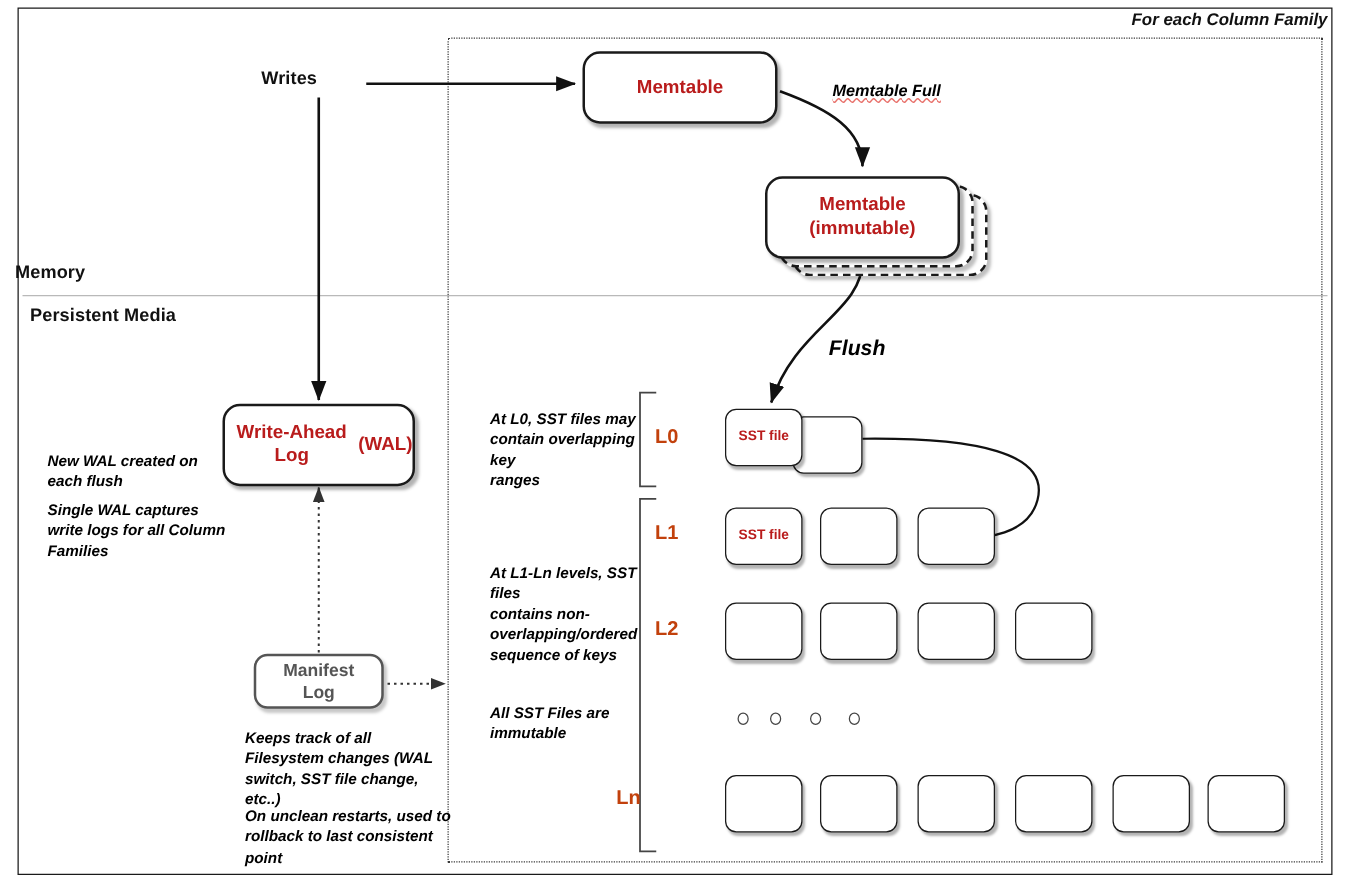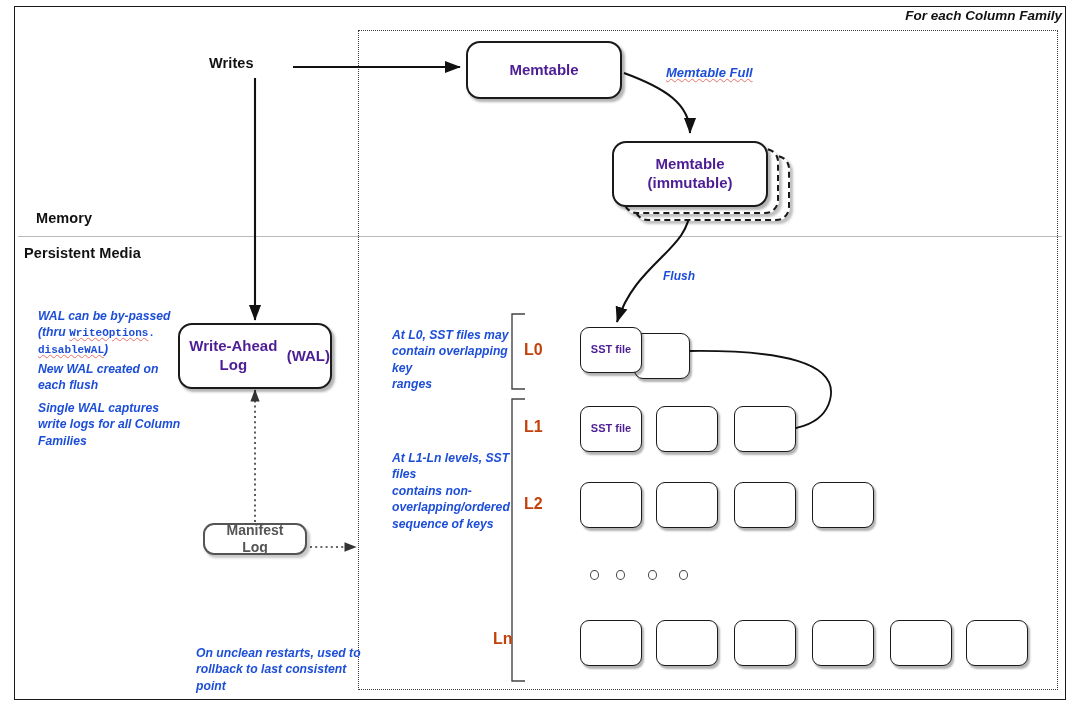--- a/index.html
+++ b/index.html
@@ -29,36 +29,36 @@
     border-top:1.2px solid #b9b9b9;
   }
   .sec-label{
     position:absolute;font-weight:bold;font-size:14.5px;color:#111;
     letter-spacing:.1px;white-space:nowrap;
   }
   .node{
     position:absolute;box-sizing:border-box;
     background:#ffffff;border:2.2px solid #1a1a1a;border-radius:14px;
     display:flex;align-items:center;justify-content:center;text-align:center;
-    font-weight:bold;color:#4c1d95;line-height:1.25;
+    font-weight:bold;color:#b91c1c;line-height:1.25;
     box-shadow:2.5px 3px 2.5px rgba(0,0,0,.30);
   }
   .node.gray{border-color:#555;color:#555;box-shadow:2.5px 3px 2.5px rgba(0,0,0,.22);}
   .node.sst{
     border-width:1.6px;border-radius:9px;font-size:11px;
     box-shadow:2px 2.5px 2px rgba(0,0,0,.30);
   }
   .ghost{
     position:absolute;box-sizing:border-box;
     background:#ffffff;border:2px dashed #1a1a1a;border-radius:14px;
     box-shadow:2.5px 3px 2.5px rgba(0,0,0,.25);
   }
   .ann{
     position:absolute;font-style:italic;font-weight:bold;
-    font-size:12.2px;line-height:1.35;color:#1d4ed8;
+    font-size:12.2px;line-height:1.35;color:#000000;
   }
   .ann .code{
     font-family:"Liberation Mono", monospace;font-style:normal;font-weight:bold;
     font-size:11px;
     text-decoration:underline;text-decoration-style:wavy;
     text-decoration-color:#e8706a;text-decoration-thickness:1px;
   }
   .sq{
     text-decoration:underline;text-decoration-style:wavy;
     text-decoration-color:#e8706a;text-decoration-thickness:1px;
@@ -77,21 +77,21 @@
 <body>
 
 <div id="canvas">
 
   <div class="outer-frame"></div>
 
   <div class="cf-frame"></div>
   <div class="cf-label">For each Column Family</div>
 
   <div class="divider"></div>
-  <div class="sec-label" style="left:36px;top:210px;">Memory</div>
+  <div class="sec-label" style="left:12px;top:210px;">Memory</div>
   <div class="sec-label" style="left:24px;top:245px;">Persistent Media</div>
 
   <svg class="layer">
     <defs>
       <marker id="arw" markerWidth="9" markerHeight="9" refX="7.2" refY="3.2" orient="auto" markerUnits="strokeWidth">
         <path d="M0,0.3 L7.6,3.2 L0,6.1 z" fill="#111"></path>
       </marker>
       <marker id="arwg" markerWidth="9" markerHeight="9" refX="7.2" refY="3.2" orient="auto" markerUnits="strokeWidth">
         <path d="M0,0.3 L7.6,3.2 L0,6.1 z" fill="#333"></path>
       </marker>
@@ -113,40 +113,40 @@
 
     <path d="M525,314 L512,314 L512,389 L525,389" fill="none" stroke="#444" stroke-width="1.4"></path>
 
     <path d="M525,399 L512,399 L512,681 L525,681" fill="none" stroke="#444" stroke-width="1.4"></path>
   </svg>
 
   <div class="sec-label" style="left:209px;top:55px;font-size:14.5px;">Writes</div>
 
   <div class="ann sq" style="left:666px;top:64px;font-size:13px;">Memtable Full</div>
 
-  <div class="ann" style="left:663px;top:268px;font-size:12px;">Flush</div>
+  <div class="ann" style="left:663px;top:268px;font-size:17px;">Flush</div>
 
 
   <div class="node" style="left:466px;top:41px;width:156px;height:58px;font-size:15px;">
     <span>Memtable</span>
   </div>
 
   <div class="ghost" style="left:634px;top:155px;width:156px;height:66px;"></div>
   <div class="ghost" style="left:623px;top:148px;width:156px;height:66px;"></div>
   <div class="node" style="left:612px;top:141px;width:156px;height:66px;font-size:15px;flex-direction:column;">
     <span>Memtable</span>
     <span>(immutable)</span>
   </div>
 
   <div class="node" style="left:178px;top:323px;width:154px;height:66px;font-size:15px;flex-direction:row;">
     <span>Write-Ahead Log</span>
     <span>(WAL)</span>
   </div>
 
-  <div class="node gray" style="left:203px;top:523px;width:104px;height:32px;font-size:14px;flex-direction:column;border-radius:11px;">
+  <div class="node gray" style="left:203px;top:523px;width:104px;height:44px;font-size:14px;flex-direction:column;border-radius:11px;">
     <span>Manifest</span>
     <span>Log</span>
   </div>
 
   <div class="lvl" style="left:524px;top:341px;">L0</div>
   <div class="lvl" style="left:524px;top:418px;text-align:right;">L1</div>
   <div class="lvl" style="left:524px;top:495px;">L2</div>
   <div class="lvl" style="left:493px;top:630px;">Ln</div>
 
   <div class="node sst" style="left:634px;top:333px;width:56px;height:46px;"></div>
@@ -170,51 +170,56 @@
   <div class="dot" style="left:648px;top:570px;"></div>
   <div class="dot" style="left:679px;top:570px;"></div>
 
   <div class="node sst" style="left:580px;top:620px;width:62px;height:46px;"></div>
   <div class="node sst" style="left:656px;top:620px;width:62px;height:46px;"></div>
   <div class="node sst" style="left:734px;top:620px;width:62px;height:46px;"></div>
   <div class="node sst" style="left:812px;top:620px;width:62px;height:46px;"></div>
   <div class="node sst" style="left:890px;top:620px;width:62px;height:46px;"></div>
   <div class="node sst" style="left:966px;top:620px;width:62px;height:46px;"></div>
 
-  <div class="ann" style="left:38px;top:308px;width:170px;">
-    <div>WAL can be by-passed</div>
-    <div><span>(thru </span><span class="code">WriteOptions</span><span class="code" style="text-decoration:none;">.</span></div>
-    <div><span class="code">disableWAL</span><span>)</span></div>
-  </div>
 
   <div class="ann" style="left:38px;top:361px;width:170px;">
     <div>New WAL created on</div>
     <div>each flush</div>
   </div>
 
   <div class="ann" style="left:38px;top:400px;width:176px;">
     <div>Single WAL captures</div>
     <div>write logs for all Column</div>
     <div>Families</div>
   </div>
 
+  <div class="ann" style="left:196px;top:582px;width:160px;">
+    <div>Keeps track of all</div>
+    <div>Filesystem changes (WAL</div>
+    <div>switch, SST file change,</div>
+    <div>etc..)</div>
+  </div>
 
   <div class="ann" style="left:196px;top:645px;width:170px;">
     <div>On unclean restarts, used to</div>
     <div>rollback to last consistent</div>
     <div>point</div>
   </div>
 
   <div class="ann" style="left:392px;top:327px;width:118px;">
     <div>At L0, SST files may</div>
     <div>contain overlapping key</div>
     <div>ranges</div>
   </div>
 
   <div class="ann" style="left:392px;top:450px;width:120px;">
     <div>At L1-Ln levels, SST files</div>
     <div>contains non-</div>
     <div>overlapping/ordered</div>
     <div>sequence of keys</div>
   </div>
 
+  <div class="ann" style="left:392px;top:562px;width:120px;">
+    <div>All SST Files are</div>
+    <div>immutable</div>
+  </div>
 
 </div>
 
 </body></html>

